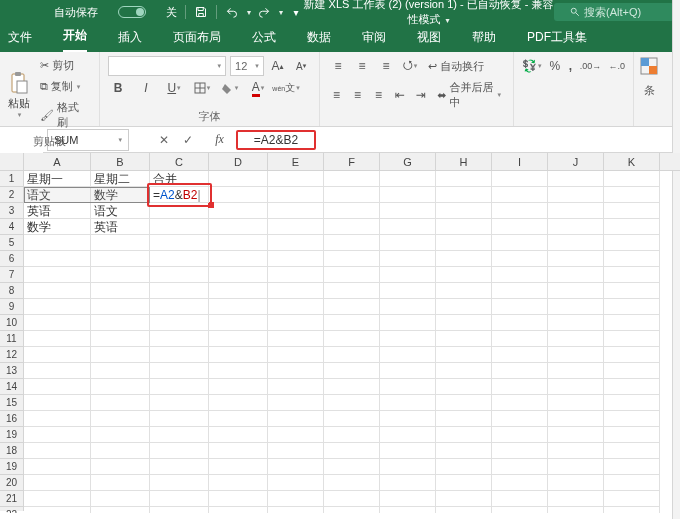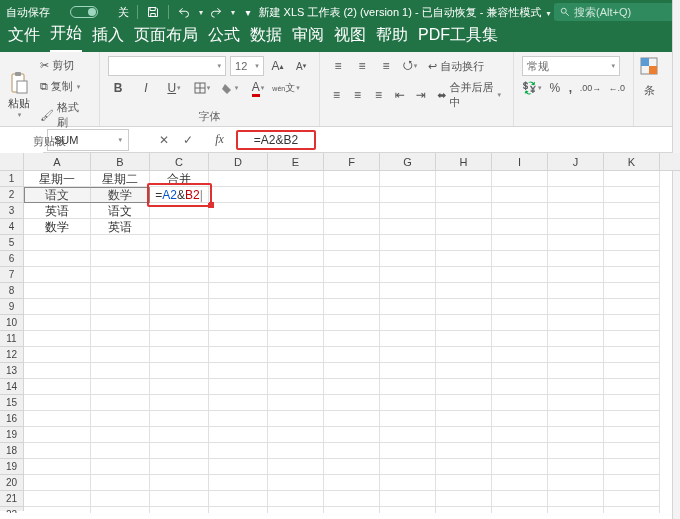--- a/index.html
+++ b/index.html
@@ -1,31 +1,31 @@
 <!DOCTYPE html>
 <html><head>
 <meta charset="utf-8">
 <style>
   * { box-sizing: border-box; margin: 0; padding: 0; font-family: "Microsoft YaHei", Arial, sans-serif; }
   body { width: 680px; height: 519px; background: #fff; overflow: hidden; font-size: 12px; color: #333; }
   
   .titlebar { height: 24px; background: #217346; color: #fff; display: flex; align-items: center; padding: 0 6px; font-size: 11px; }
   .tb-left { display: flex; align-items: center; gap: 6px; }
-  .autosave-toggle { display: flex; align-items: center; gap: 20px; }
+  .autosave-toggle { display: flex; align-items: center; gap: 20px; margin-left: 48px; }
   .toggle-pill { width: 28px; height: 12px; border: 1px solid #9fd6bf; border-radius: 7px; position: relative; }
   .toggle-dot { width: 8px; height: 8px; background: #9fd6bf; border-radius: 50%; position: absolute; top: 1px; right: 1px; }
   .tb-icon { width: 14px; height: 14px; display: flex; align-items: center; justify-content: center; }
   .tb-sep { width: 1px; height: 14px; background: rgba(255,255,255,.3); margin: 0 2px; }
   .tb-title { flex: 1; text-align: center; }
-  .searchbox { width: 120px; height: 18px; background: #2f8a5e; border-radius: 3px; display: flex; align-items: center; padding: 0 6px; gap: 4px; color: #cfe8dc; }
+  .searchbox { width: 120px; height: 18px; background: #2f8a5e; border-radius: 3px; display: flex; align-items: center; padding: 0 16px; gap: 4px; color: #cfe8dc; }
   .caretdown { font-size: 8px; margin-left: 2px; opacity: .9; }
 
-  .tabs { height: 28px; background: #217346; display: flex; align-items: flex-end; padding: 0 8px; gap: 10px; color: #fff; font-size: 16px; }
+  .tabs { height: 28px; background: #217346; display: flex; align-items: flex-end; padding: 0 8px; gap: 31px; color: #fff; font-size: 12px; }
   .tab { padding: 4px 0 6px; cursor: pointer; }
-  .tab.active { border-bottom: 2px solid #fff; }
+  .tab.active { border-bottom: 2px solid #fff; font-weight: bold; }
 
   .ribbon { background: #f3f3f3; border-bottom: 1px solid #d6d6d6; display: flex; height: 75px; }
   .group { border-right: 1px solid #e0e0e0; padding: 4px 8px 2px; display: flex; flex-direction: column; justify-content: space-between; }
   .group-ctrls { display: flex; gap: 6px; align-items: center; flex: 1; }
   .group-label { text-align: center; font-size: 11px; color: #666; padding-top: 2px; position: relative; }
   .btn { display: flex; align-items: center; gap: 3px; padding: 2px 4px; color: #555; font-size: 11px; }
   .vbtn { display: flex; flex-direction: column; align-items: center; font-size: 11px; color: #444; }
   .icon-box { display: inline-flex; align-items: center; justify-content: center; }
   .stack { display: flex; flex-direction: column; gap: 2px; }
   .row { display: flex; gap: 4px; align-items: center; }
@@ -41,21 +41,21 @@
   .formula-input { flex: 1; height: 22px; margin-left: 8px; display: flex; align-items: center; padding: 0 4px; font-size: 12px; }
   .formula-box { border: 2px solid #e03030; padding: 1px 16px; border-radius: 2px; }
 
   .sheet { position: relative; height: 360px; overflow: hidden; }
   .colheaders { display: flex; height: 18px; border-bottom: 1px solid #d4d4d4; background: #f0f0f0; }
   .corner { width: 24px; border-right: 1px solid #d4d4d4; background: #f0f0f0; }
   .colhead { border-right: 1px solid #d4d4d4; text-align: center; font-size: 11px; color: #444; line-height: 18px; }
   .gridwrap { display: flex; height: 340px; }
   .rowheaders { width: 24px; background: #f0f0f0; border-right: 1px solid #d4d4d4; }
   .rowhead { height: 16px; border-bottom: 1px solid #d4d4d4; text-align: center; font-size: 10px; line-height: 16px; color: #444; }
-  .cells { position: relative; flex: 1; text-align: center; }
+  .cells { position: relative; flex: 1; }
   .gridcell { position: absolute; border-right: 1px solid #e0e0e0; border-bottom: 1px solid #e0e0e0; font-size: 12px; padding: 0 3px; line-height: 16px; overflow: hidden; white-space: nowrap; }
 
   .sel-range { position: absolute; border: 1px solid #888; background: rgba(180,180,180,.15); pointer-events: none; }
   .edit-cell-box { position: absolute; border: 2.5px solid #e03030; border-radius: 2px; pointer-events: none; }
   .edit-cell-handle { position: absolute; width: 6px; height: 6px; background: #e03030; }
   .formula-text .blue { color: #0055cc; }
   .formula-text .red { color: #c00000; }
   .side-edge { position: absolute; right: 0; top: 0; bottom: 0; width: 8px; background: #f3f3f3; border-left: 1px solid #d6d6d6; }
   .vert-label { writing-mode: vertical-rl; font-size: 11px; color: #555; }
 </style>
@@ -224,26 +224,20 @@
           <span>⬌</span>
           <span>合并后居中</span>
             <span class="dd">▾</span>
         </div>
       </div>
     </div>
   </div>
 
   <div class="group" style="width:120px;">
     <div class="stack" style="width:100%;">
-      <div class="row">
-        <div class="fontcombo" style="width:98px;justify-content:space-between;">
-          <span>常规</span>
-            <span class="dd">▾</span>
-        </div>
-      </div>
       <div class="row" style="gap:8px;">
         <span class="ibtn">💱<span class="dd">▾</span></span>
         <span class="ibtn">%</span>
         <span class="ibtn">
             <b>,</b>
           </span>
         <span class="ibtn" style="font-size:9px;">.00→</span>
         <span class="ibtn" style="font-size:9px;">←.0</span>
       </div>
     </div>

